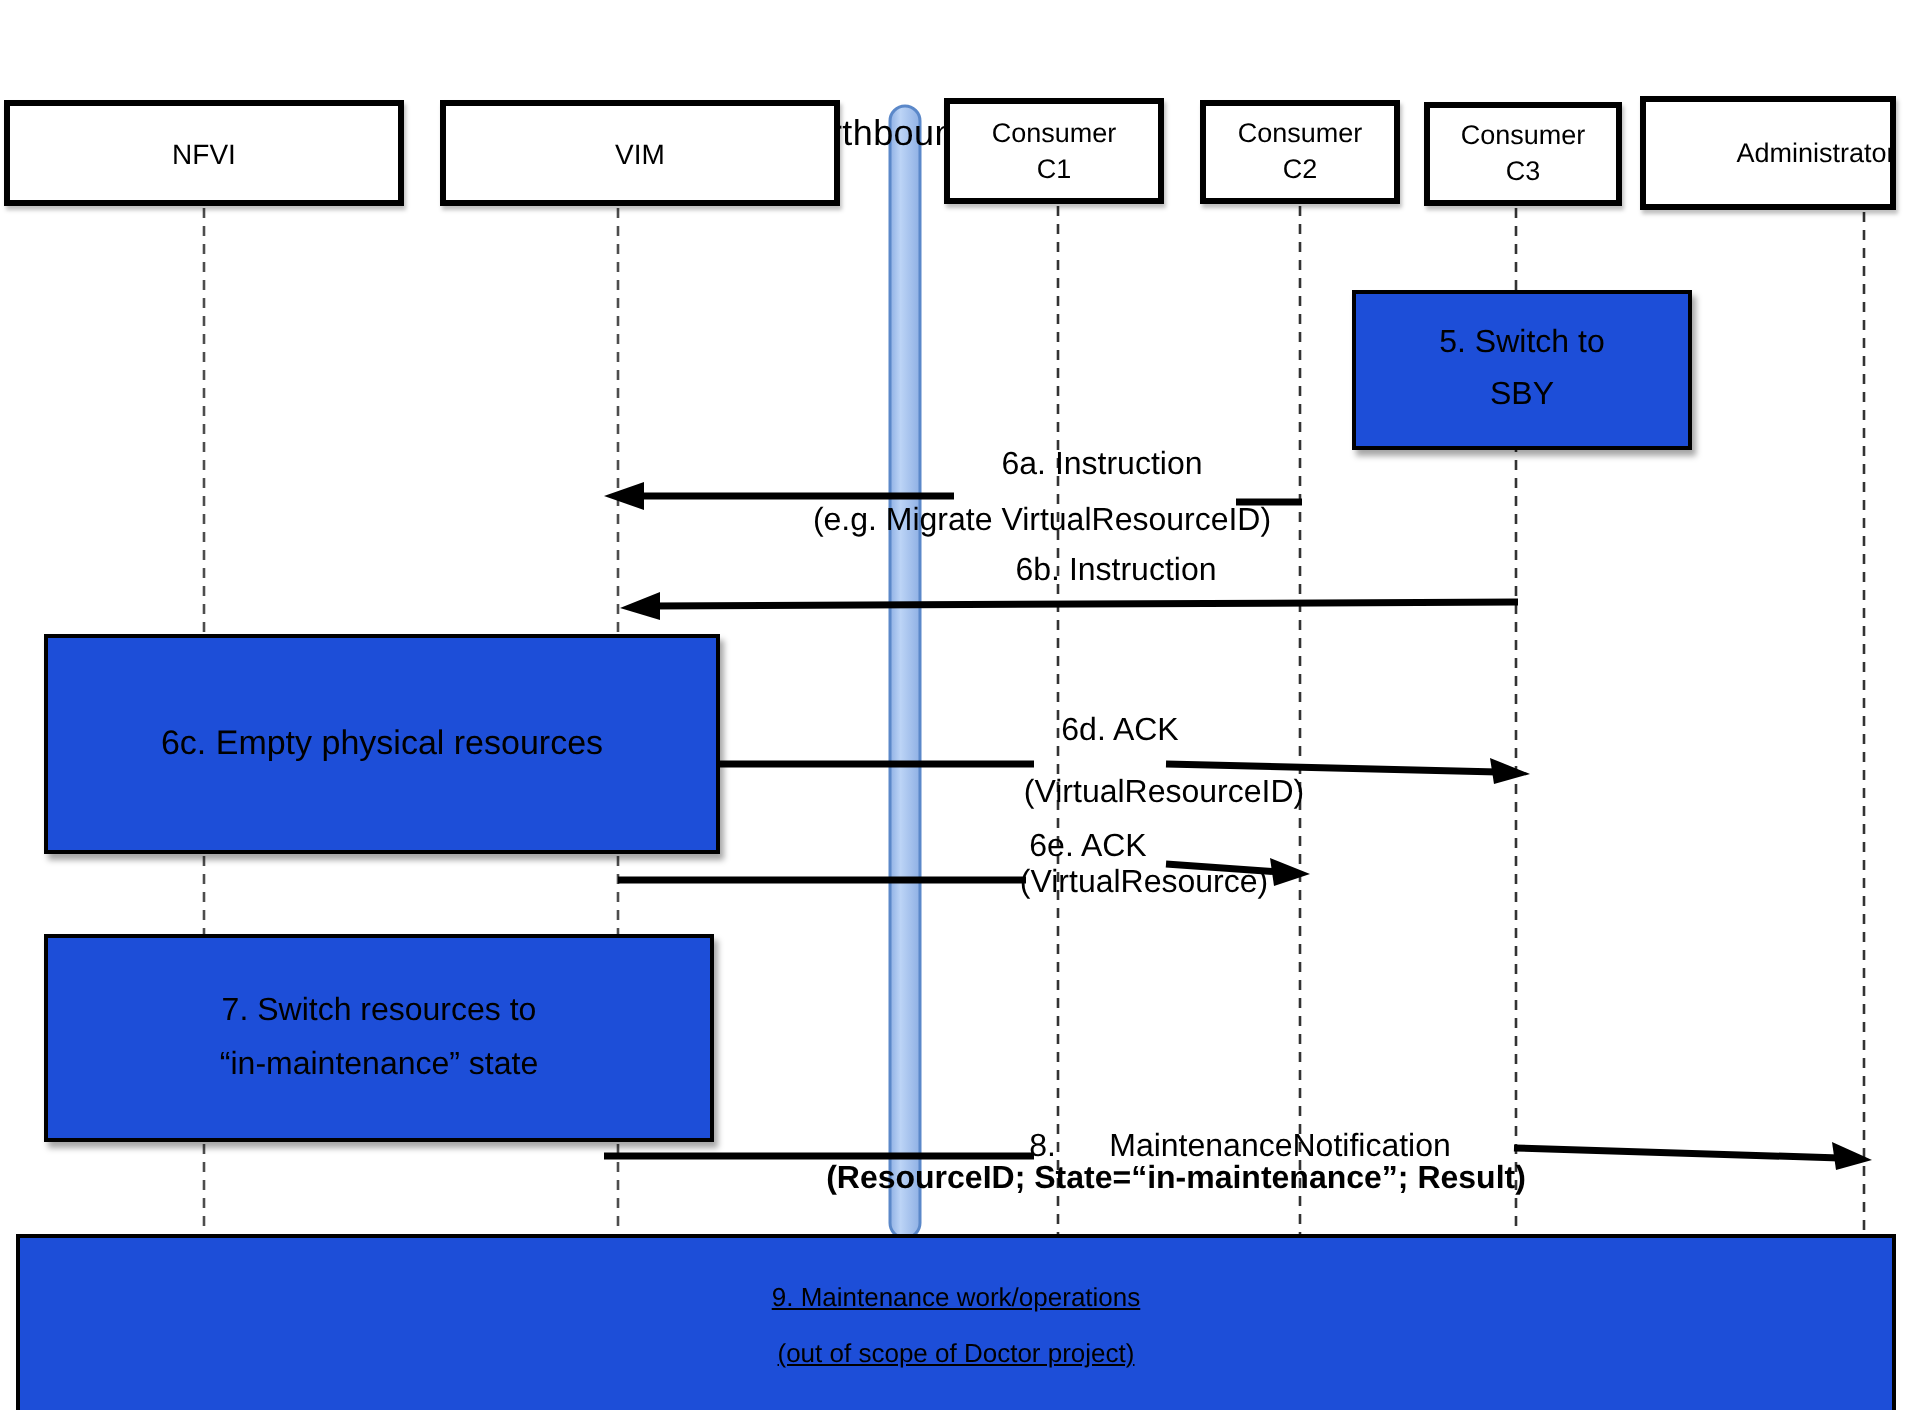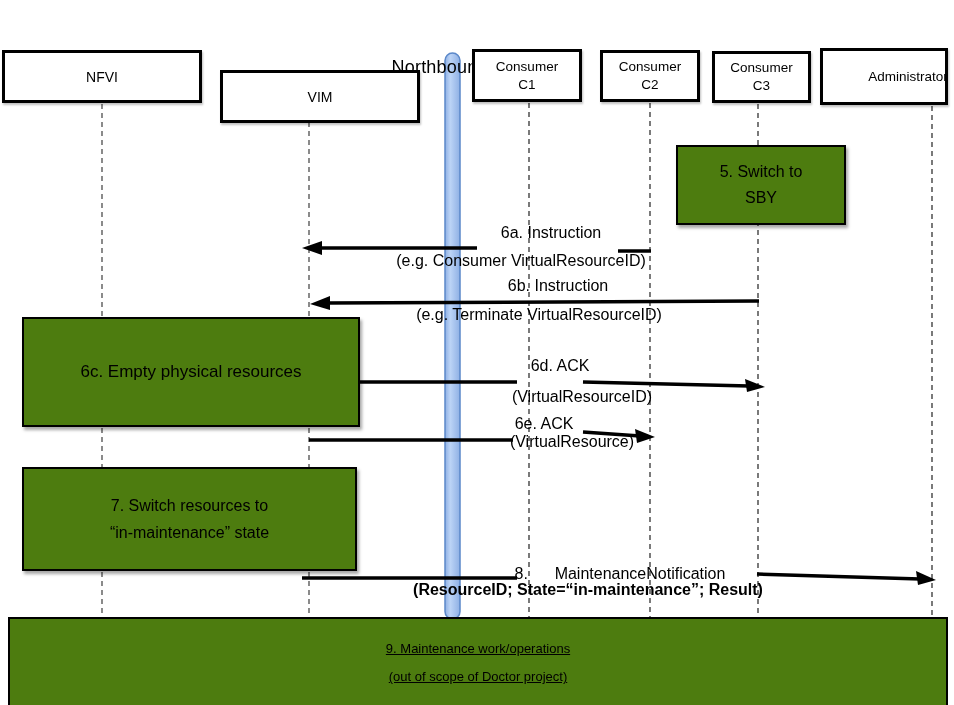--- a/index.html
+++ b/index.html
@@ -13,31 +13,31 @@
     font-size:18px;font-weight:500;white-space:nowrap;letter-spacing:0.2px;margin-top:45px;
   }
   .actor{
     position:absolute;background:#ffffff;border:3px solid #000;
     box-sizing:border-box;display:flex;align-items:center;justify-content:center;
     text-align:center;font-size:14px;line-height:18px;white-space:pre-line;
     box-shadow:1px 2px 2px rgba(0,0,0,0.25);
   }
   .actor.small{font-size:13.5px;}
   .note{
-    position:absolute;background:#4d7c0f;border:2px solid #000;
+    position:absolute;background:#1d4ed8;border:2px solid #000;
     box-sizing:border-box;display:flex;align-items:center;justify-content:center;
     text-align:center;white-space:pre-line;
     box-shadow:2px 3px 3px rgba(0,0,0,0.35);
   }
   .msg{
     position:absolute;transform:translate(-50%,-50%);
     font-size:16px;white-space:nowrap;text-align:center;
   }
   #actor-nfvi {left:2px;  top:50px;width:200px;height:53px;}
-  #actor-vim  {left:220px;top:50px;width:200px;height:53px;margin-top:20px;}
+  #actor-vim  {left:220px;top:50px;width:200px;height:53px;}
   #actor-c1   {left:472px;top:49px;width:110px;height:53px;}
   #actor-c2   {left:600px;top:50px;width:100px;height:52px;}
   #actor-c3   {left:712px;top:51px;width:99px; height:52px;}
   #actor-admin{left:820px;top:48px;width:128px;height:57px;padding-left:48px;}
   #note-5 {left:676px;top:145px;width:170px;height:80px; font-size:16px;line-height:26px;}
   #note-6c{left:22px; top:317px;width:338px;height:110px;font-size:17px;}
   #note-7 {left:22px; top:467px;width:335px;height:104px; font-size:16px;line-height:27px;}
   #note-9 {left:8px;  top:617px;width:940px;height:92px; font-size:13px;line-height:28px;box-shadow:none;text-decoration:underline;}
   #msg-6a-name  {left:551px;top:233px;}
   #msg-6a-detail{left:521px;top:261px;}
@@ -137,23 +137,22 @@
   <div class="note" id="note-7">
     <span>7. Switch resources to
 “in-maintenance” state</span>
   </div>
   <div class="note" id="note-9">
     <span>9. Maintenance work/operations
 (out of scope of Doctor project)</span>
   </div>
 
   <div class="msg" id="msg-6a-name">6a. Instruction</div>
-  <div class="msg" id="msg-6a-detail">(e.g. Consumer VirtualResourceID)</div>
+  <div class="msg" id="msg-6a-detail">(e.g. Migrate VirtualResourceID)</div>
   <div class="msg" id="msg-6b-name">6b. Instruction</div>
-  <div class="msg" id="msg-6b-detail">(e.g. Terminate VirtualResourceID)</div>
   <div class="msg" id="msg-6d-name">6d. ACK</div>
   <div class="msg" id="msg-6d-detail">(VirtualResourceID)</div>
   <div class="msg" id="msg-6e-name">6e. ACK</div>
   <div class="msg" id="msg-6e-detail">(VirtualResource)</div>
   <div class="msg" id="msg-8-name">8.&nbsp;&nbsp;&nbsp;&nbsp;&nbsp;&nbsp;MaintenanceNotification</div>
   <div class="msg" id="msg-8-detail">(ResourceID; State=“in-maintenance”; Result)</div>
 
 </div>
 
 </body></html>

